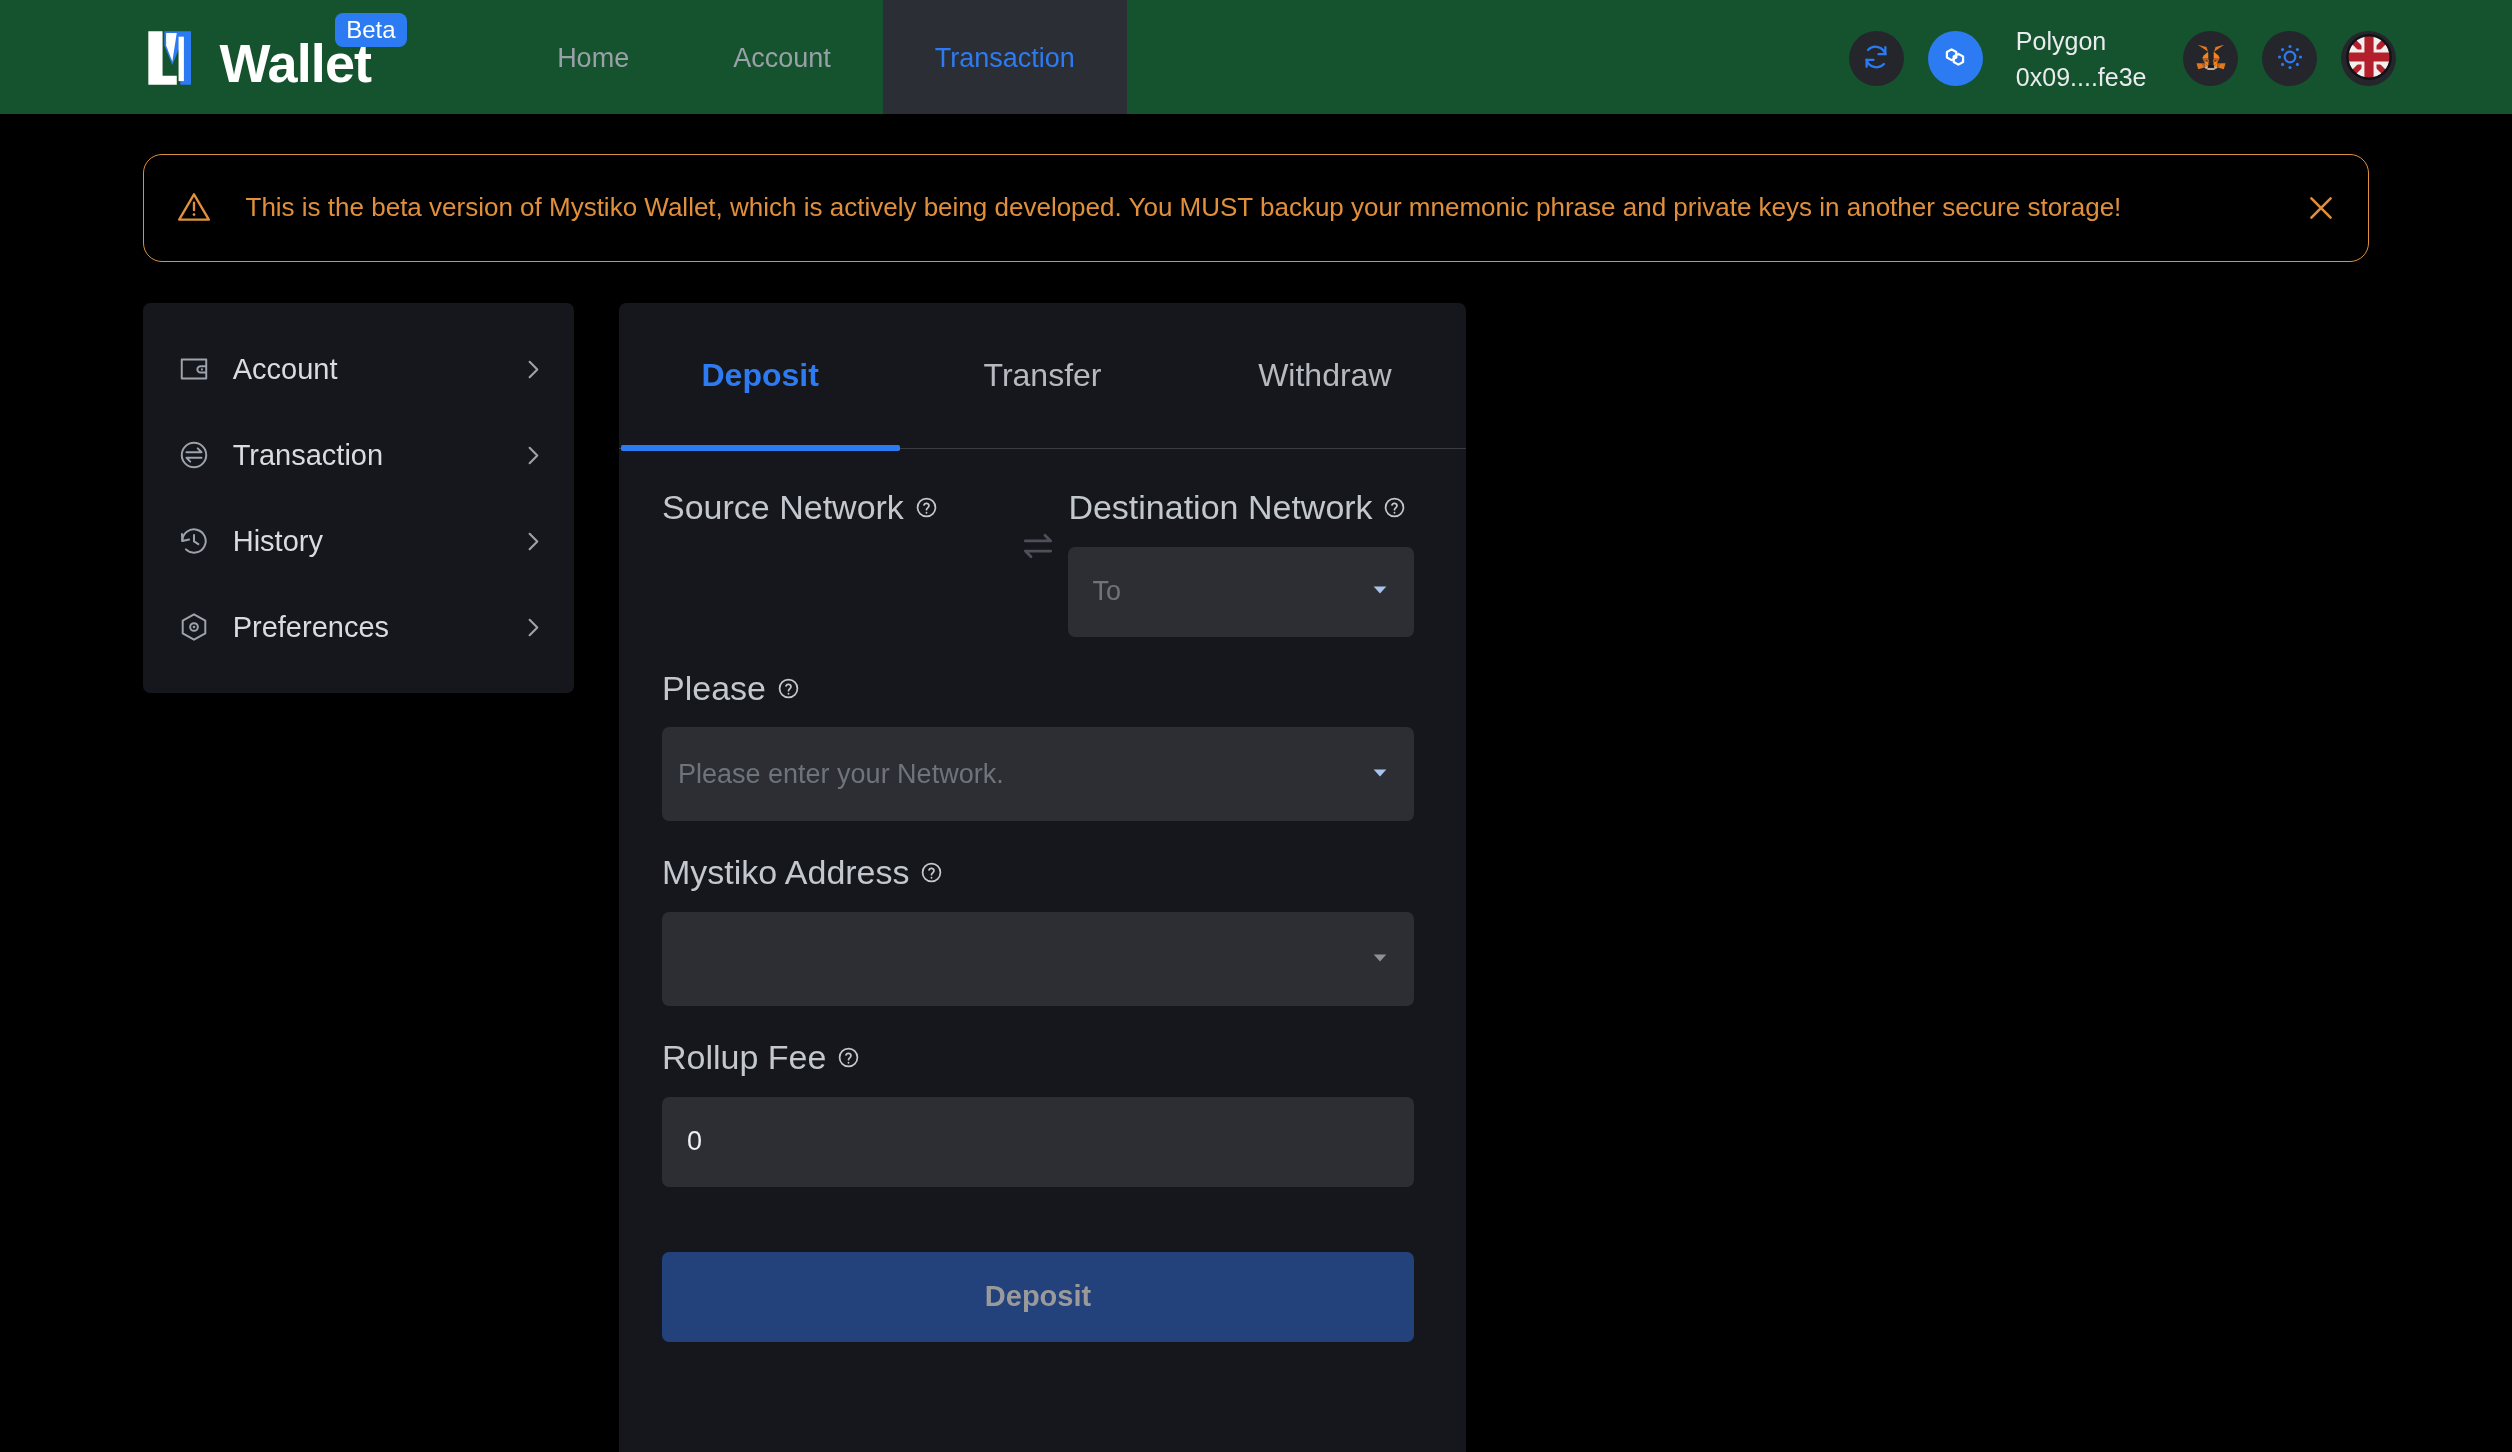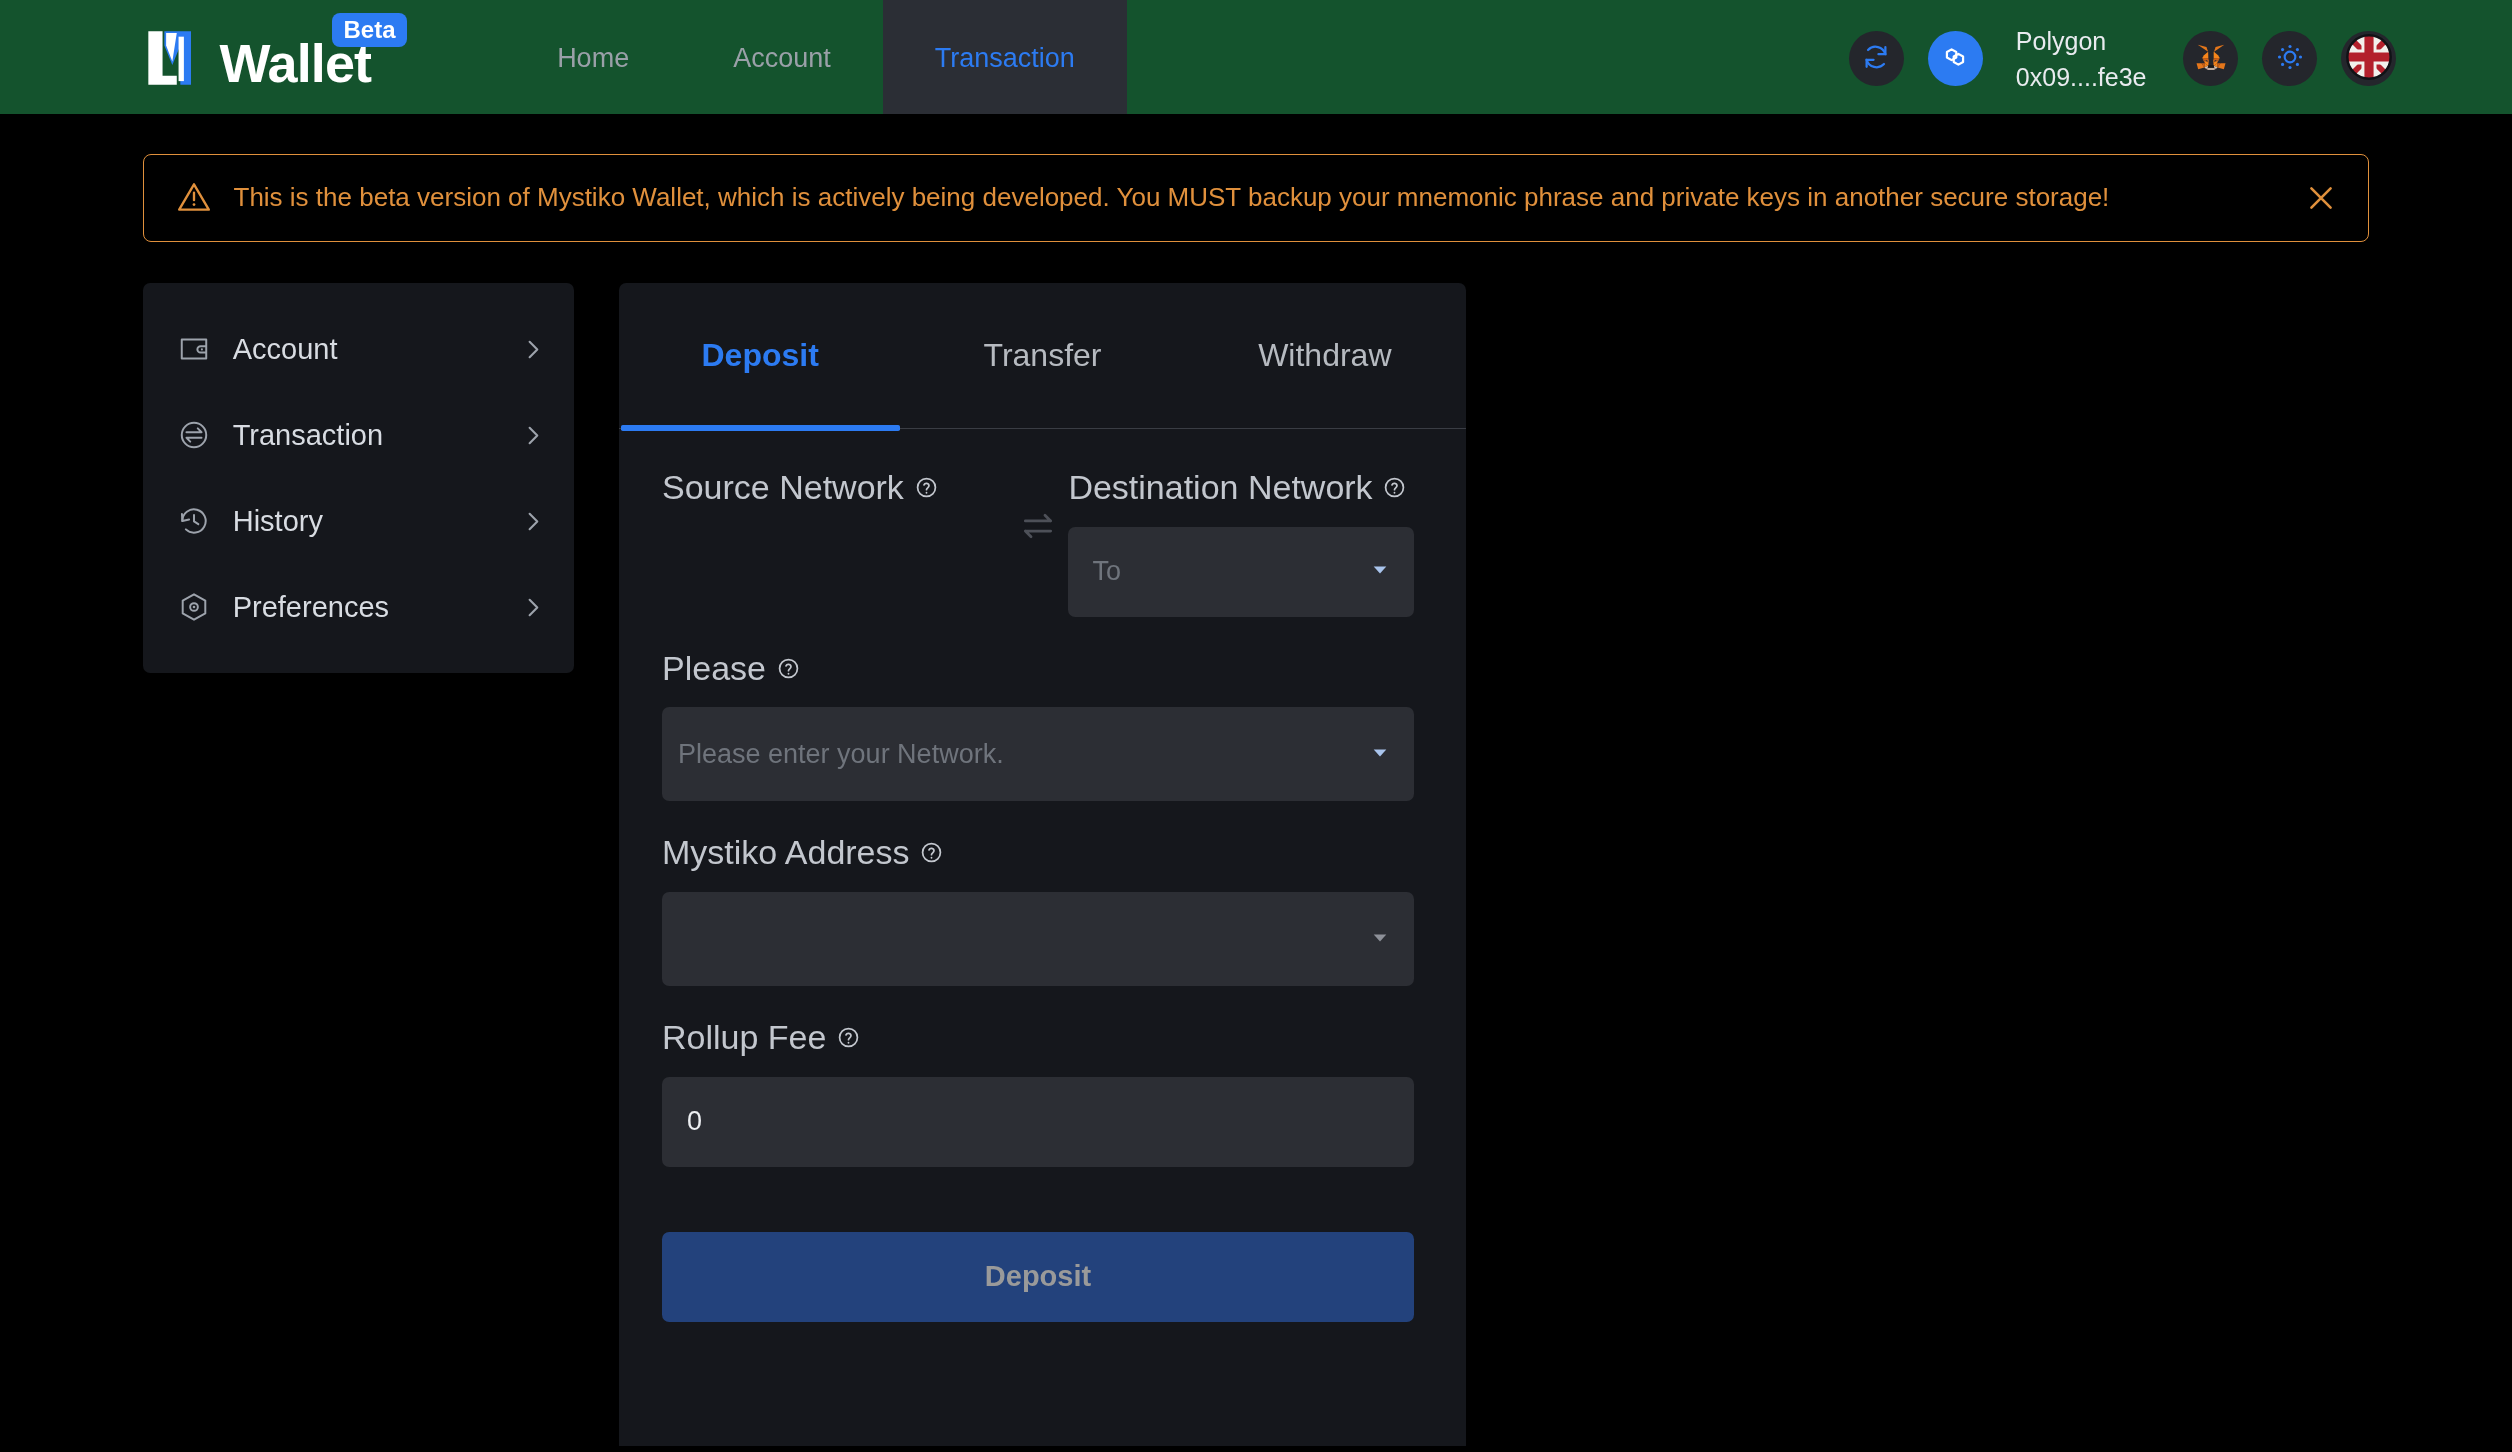--- a/index.html
+++ b/index.html
@@ -28,21 +28,21 @@
     position: relative;
   }
   .brand-logo { width: 64px; height: 64px; margin-right: 12.5px; margin-bottom: 1.8px; }
   .brand-word {
     color: #ffffff; font-size: 54px; font-weight: 700;
     letter-spacing: -0.9px; line-height: 55px;
   }
   .beta-badge {
     position: absolute; top: -12.5px; right: -36px;
     background: #2C7BF2; color: #ffffff;
-    font-size: 24px; font-weight: 700;
+    font-size: 24px; font-weight: 400;
     padding: 3.6px 11.6px 5.4px; border-radius: 8px;
     line-height: 1.05;
   }
 
   .nav { display: flex; align-items: stretch; height: 117px; margin-left: 134px; }
   .nav-item {
     display: flex; align-items: center; justify-content: center;
     padding: 0 52px;
     color: #9AA0A8; font-size: 27px;
     cursor: pointer;
@@ -73,26 +73,27 @@
   .flag-circle {
     width: 55px; height: 55px; border-radius: 50%;
     overflow: hidden; flex: none; cursor: pointer;
     background: #24262C;
     display: flex; align-items: center; justify-content: center;
   }
 
   
   .alert {
     margin: 37px 143px 0 143px;
-    height: 88px;
+    height: 108px;
     border: 1.8px solid #E0903C;
-    border-radius: 8px;
+    border-radius: 19px;
     display: flex; align-items: center;
     padding: 0 27px 0 32px;
     background: #000000;
+    gap: 12px;
   }
   .alert-warn-icon { flex: none; margin-right: 21.5px; }
   .alert-text {
     flex: 1; color: #E0903C; font-size: 26px; line-height: 1.3;
   }
   .alert-close {
     flex: none; cursor: pointer; margin-left: 18px;
     width: 41px; height: 41px;
     display: flex; align-items: center; justify-content: center;
   }

